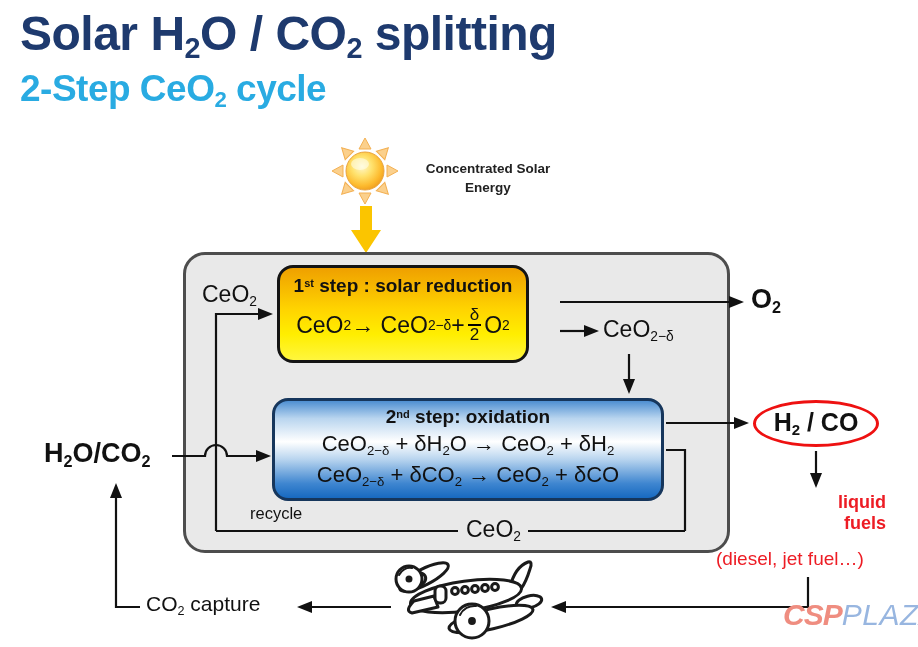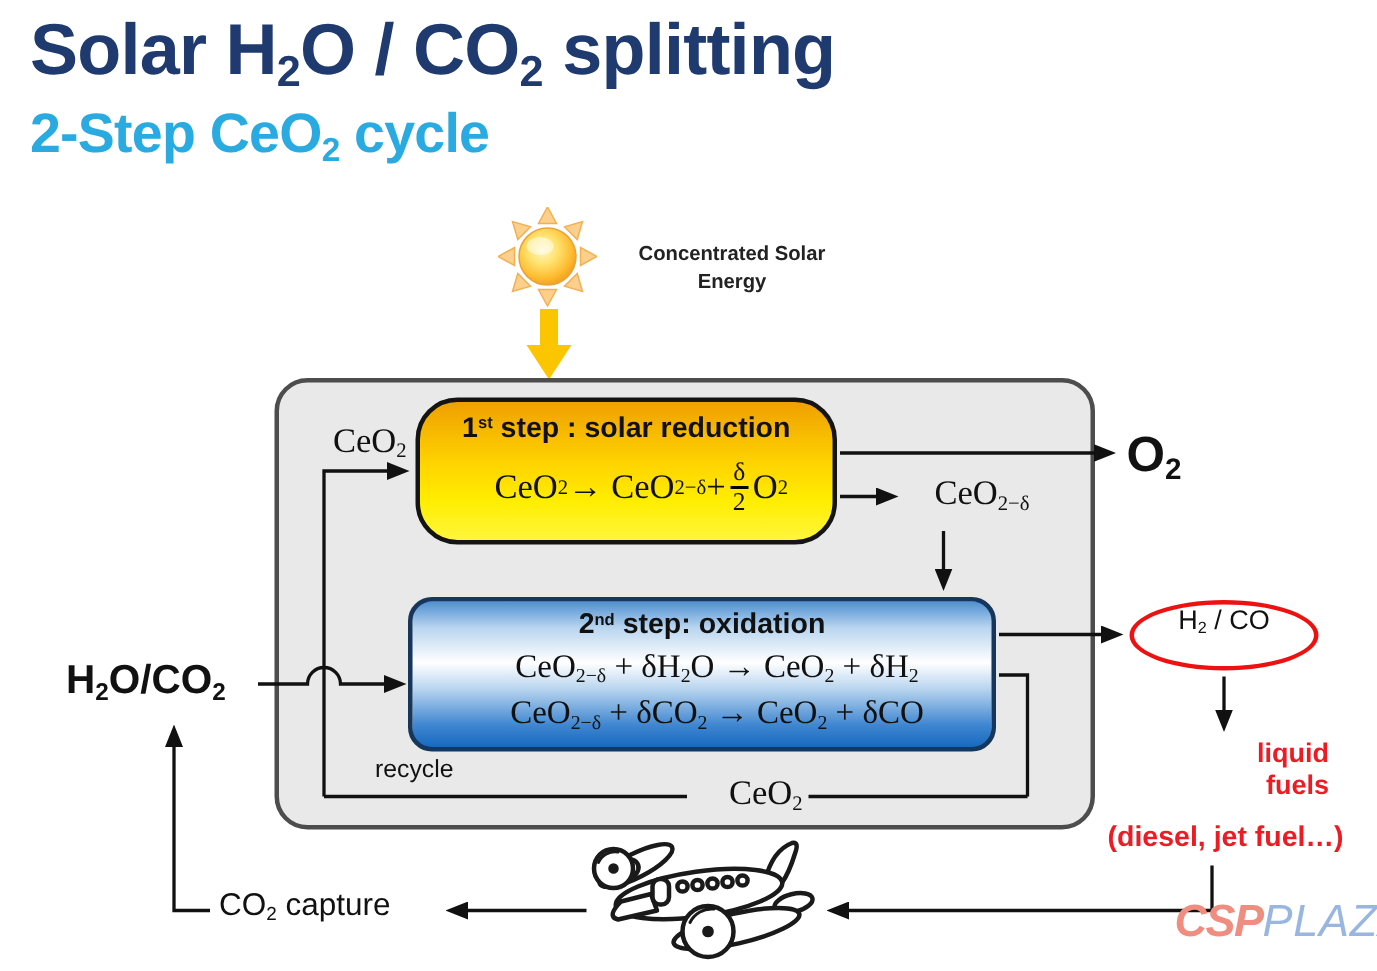--- a/index.html
+++ b/index.html
@@ -1,63 +1,63 @@
 <!DOCTYPE html>
 <html style="--navy: #1e3a6e; --cyan: #29abe2; --red: #ed1c24; --oval_red: #ee1111; --gold: #fbc500; --container_gray: #e9e9e9; --border_gray: #4d4d4d; --yellow_top: #efa000; --yellow_bottom: #fff63d; --blue_top: #4e8fd2; --blue_bottom: #1769c0; --blue_border: #16365c; --logo_salmon: #ef8d80; --logo_blue: #98b6e0;"><head>
 <meta charset="utf-8">
 <style>
   html,body{margin:0;padding:0;background:#fff;}
   .slide{position:relative;width:918px;height:647px;background:#fff;overflow:hidden;
          font-family:"Liberation Sans",sans-serif;color:#111;padding-left:13px;}
   .lbl{position:absolute;white-space:nowrap;}
-  .serif{font-family:Liberation Serif, serif;margin-left:20px;}
+  .serif{font-family:Liberation Sans, sans-serif;}
   .sb{font-size:0.60em;vertical-align:-0.28em;}
   .sp{font-size:0.58em;vertical-align:0.50em;}
   .frac{display:inline-flex;flex-direction:column;text-align:center;vertical-align:-0.45em;
         line-height:1.05;font-size:0.74em;margin:0 3px;}
   .frac .num{border-bottom:2px solid #000;padding:0 2px;}
 
   .title{left:20px;top:6px;font-size:48px;font-weight:bold;color:var(--navy);letter-spacing:-0.5px;}
   .subtitle{left:20px;top:68px;font-size:37px;font-weight:bold;color:var(--cyan);letter-spacing:-0.5px;}
 
   .sun{position:absolute;left:332px;top:138px;width:66px;height:68px;}
   .solar-label{left:408px;top:160px;width:160px;font-size:13.5px;font-weight:bold;
                text-align:center;line-height:1.4;color:#222;white-space:normal;}
   .gold-arrow{position:absolute;left:350px;top:206px;width:32px;height:48px;}
 
   .container{position:absolute;left:183px;top:252px;width:547px;height:301px;
              background:var(--container_gray);border:3px solid var(--border_gray);
              border-radius:22px;box-sizing:border-box;z-index:1;}
   .connectors{position:absolute;left:0;top:0;width:918px;height:647px;z-index:2;pointer-events:none;}
 
-  .step1{position:absolute;left:277px;top:265px;width:281px;height:98px;box-sizing:border-box;
-         border:3px solid #141414;border-radius:28px;z-index:3;text-align:center;
+  .step1{position:absolute;left:277px;top:265px;width:252px;height:98px;box-sizing:border-box;
+         border:3px solid #141414;border-radius:16px;z-index:3;text-align:center;
          background:linear-gradient(180deg,var(--yellow_top) 0%,#ffd400 45%,#ffee00 72%,var(--yellow_bottom) 100%);}
   .step1 .hd{margin-top:7px;font-size:19px;font-weight:bold;}
   .step1 .eq{margin-top:2px;font-size:23px;display:flex;justify-content:center;align-items:center;height:52px;}
 
   .step2{position:absolute;left:272px;top:398px;width:392px;height:103px;box-sizing:border-box;
          border:3px solid var(--blue_border);border-radius:16px;z-index:3;text-align:center;
          background:linear-gradient(180deg,var(--blue_top) 0%,#b9d5ef 18%,#ffffff 42%,#b9d5ef 60%,#3f86d0 85%,var(--blue_bottom) 100%);}
   .step2 .hd{margin-top:5px;font-size:19px;font-weight:bold;}
   .step2 .eq{font-size:22px;line-height:1.32;margin-top:1px;}
 
   .ceo2-top{left:202px;top:281px;font-size:23px;z-index:4;}
-  .o2-out{left:751px;top:284px;font-size:33px;font-weight:bold;z-index:4;}
+  .o2-out{left:751px;top:284px;font-size:27px;font-weight:bold;z-index:4;}
   .ceo2-delta{left:603px;top:316px;font-size:23px;z-index:4;}
   .h2o-in{left:44px;top:438px;font-size:27px;font-weight:bold;z-index:4;}
   .recycle{left:250px;top:504px;font-size:16.5px;z-index:4;}
   .ceo2-bottom{left:462px;top:516px;font-size:23px;z-index:4;background:var(--container_gray);padding:0 4px;}
 
   .oval{position:absolute;left:753px;top:400px;width:126px;height:47px;box-sizing:border-box;
         border:3.5px solid var(--oval_red);border-radius:50%;z-index:4;
-        display:flex;justify-content:center;font-size:18px;font-weight:normal;}
+        display:flex;align-items:center;justify-content:center;font-size:25px;font-weight:bold;}
   .liquid{left:746px;top:492px;width:140px;text-align:right;font-size:18px;font-weight:bold;
           color:var(--red);line-height:1.17;z-index:4;white-space:normal;}
-  .diesel{left:716px;top:548px;width:202px;text-align:center;font-size:19px;font-weight:bold;
+  .diesel{left:716px;top:548px;width:202px;text-align:left;font-size:19px;font-weight:normal;
           color:var(--red);z-index:4;}
 
   .co2cap{left:146px;top:592px;font-size:21px;z-index:4;}
   .plane{position:absolute;left:378px;top:549px;width:172px;height:98px;z-index:2;}
 
   .logo{left:743px;top:598px;font-size:30px;font-style:italic;z-index:3;letter-spacing:0.5px;margin-left:40px;}
   .logo .csp{font-weight:bold;color:var(--logo_salmon);letter-spacing:-1px;}
   .logo .plaza{color:var(--logo_blue);}
 </style>
 </head>

